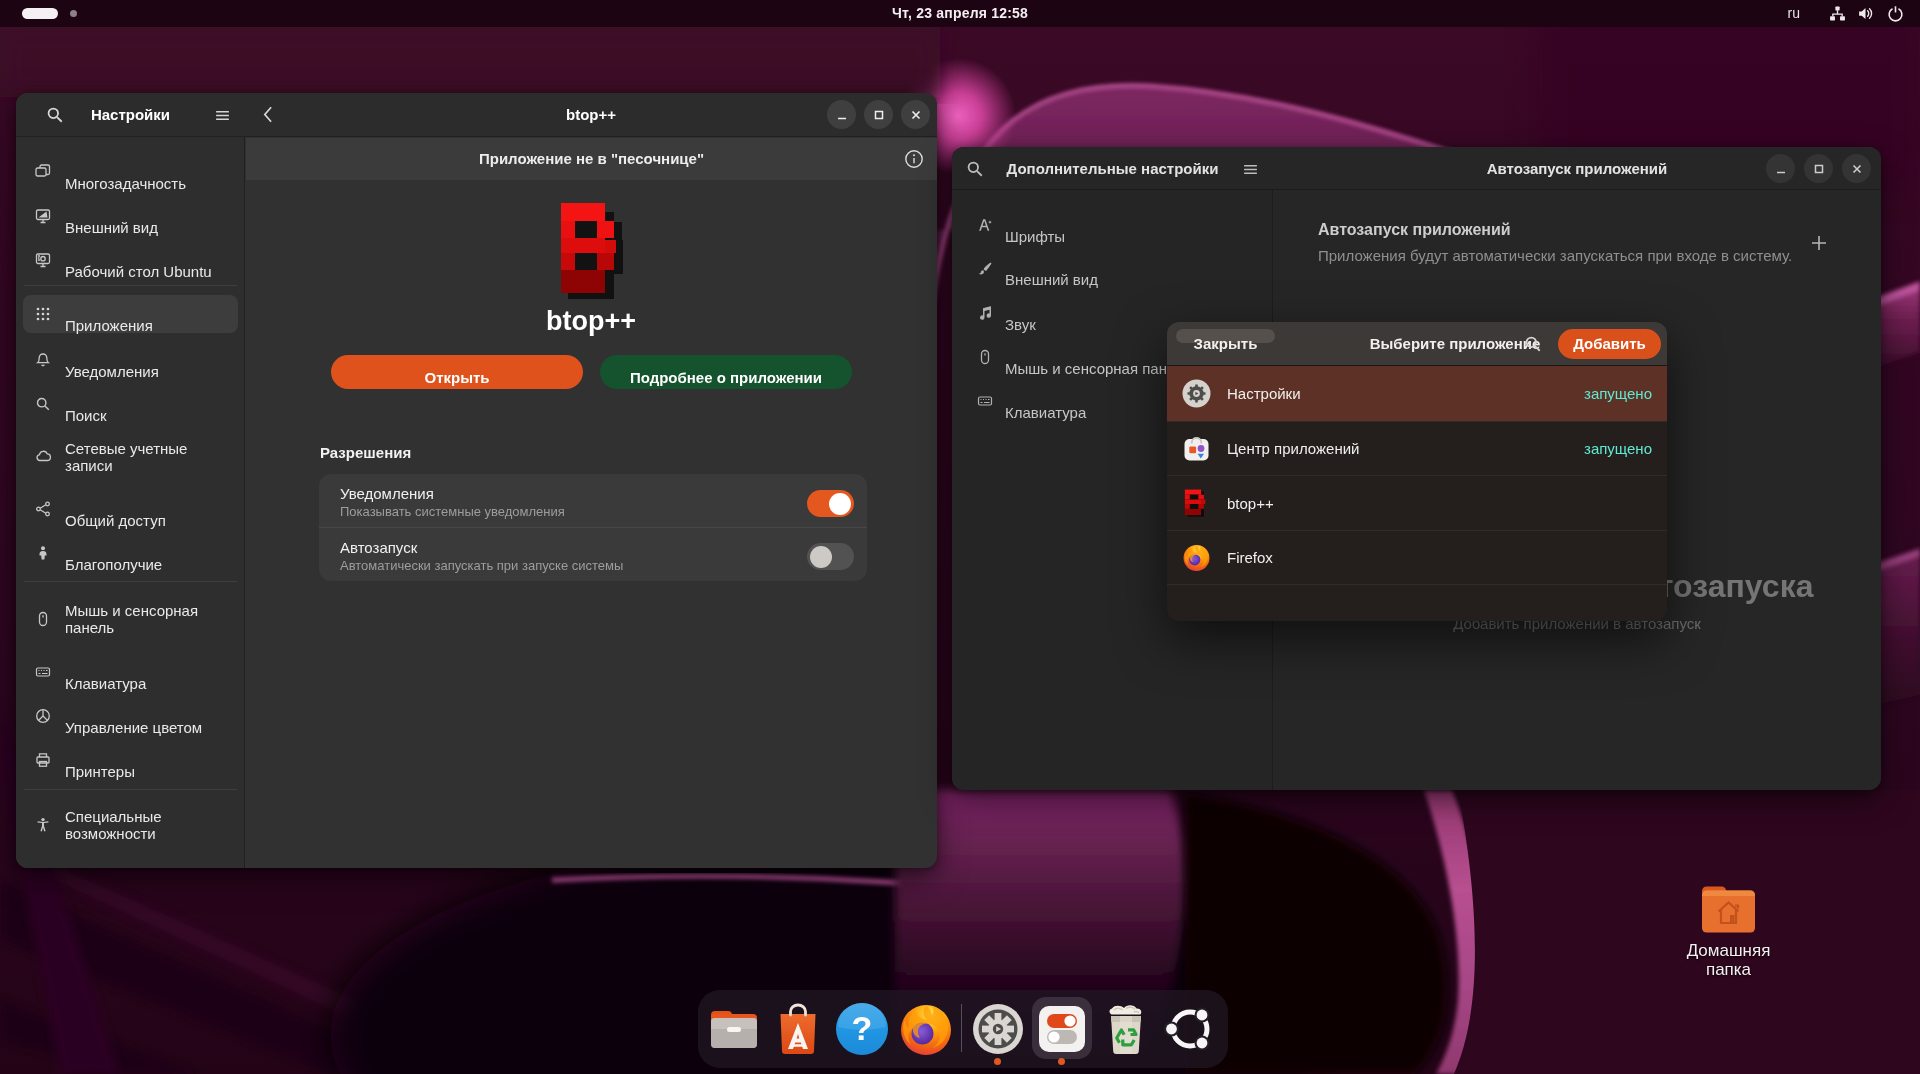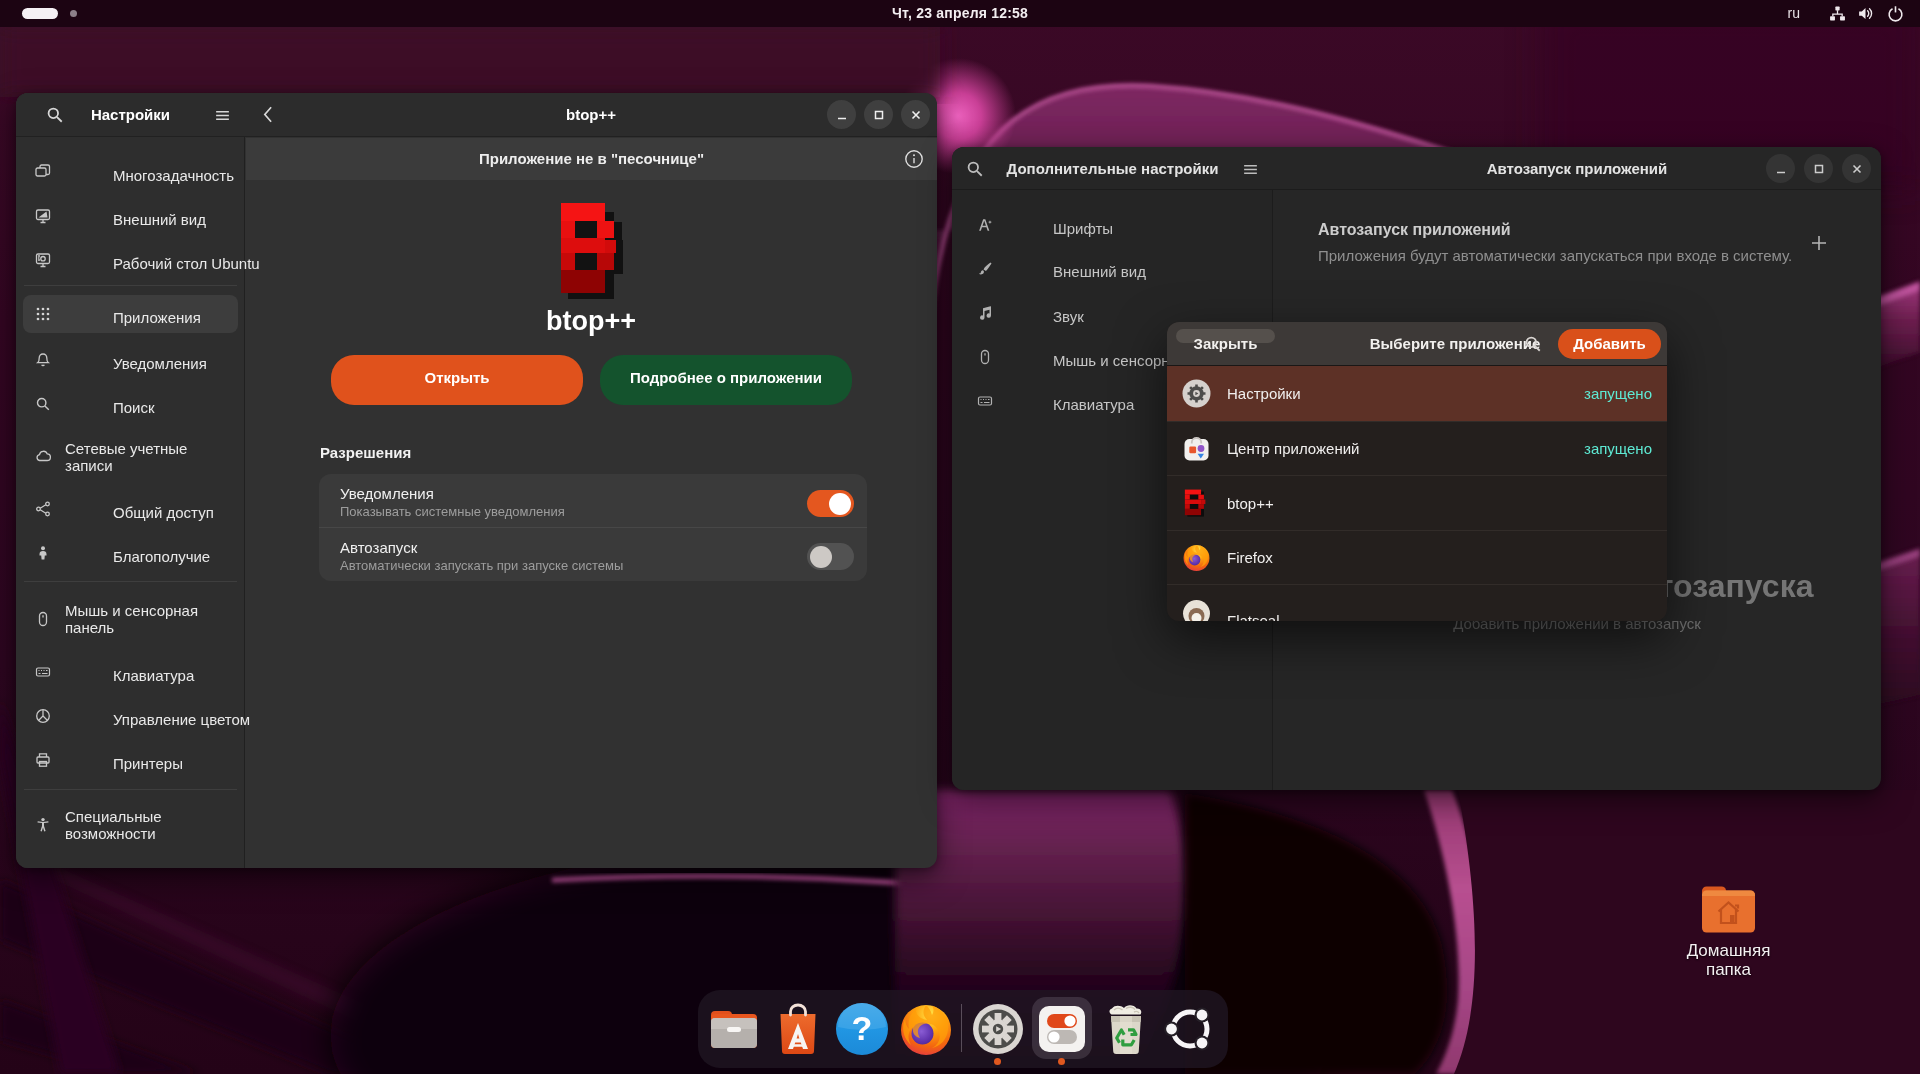--- a/index.html
+++ b/index.html
@@ -23,30 +23,30 @@
 .hbtn svg { position:absolute; left:7.5px; top:7.5px; }
 
 
 #winL { left:16px; top:93px; width:921px; height:775px; background:#313131; z-index:10; }
 #winL .sidebar { position:absolute; left:0; top:0; width:229px; height:775px; background:#2e2e2e; border-right:1px solid #202020; }
 #winL .sb-head { position:absolute; left:0; top:0; width:229px; height:44px; background:#2c2c2c; border-bottom:1px solid #212121; }
 #winL .main-head { position:absolute; left:229px; top:0; width:692px; height:44px; background:#2c2c2c; border-bottom:1px solid #212121; }
 .wtitle { font-size:15px; font-weight:bold; color:#ffffff; }
 .sbrow { position:absolute; left:7px; width:215px; height:38px; border-radius:8px; color:#e9e9e9; font-size:15px; }
 .sbrow .ic { position:absolute; left:12px; top:11px; width:16px; height:16px; opacity:.92; }
-.sbrow .tx { position:absolute; left:42px; top:4px; line-height:38px; white-space:nowrap;margin-left:48px; }
+.sbrow .tx { position:absolute; left:42px; top:12px; line-height:38px; white-space:nowrap; }
 .sbrow .tx2 { position:absolute; left:42px; top:50%; transform:translateY(-50%); line-height:17px; white-space:nowrap; }
 .sbsep { position:absolute; left:8px; width:213px; height:1px; background:#3e3e3e; }
 
 
 #banner { position:absolute; left:230px; top:45px; width:691px; height:42px; background:#3b3b3b; color:#ededed; font-weight:bold; font-size:15px; text-align:center; line-height:42px; }
 #banner .info { position:absolute; right:12px; top:10px; width:22px; height:22px; }
 
 
-.pillbtn { position:absolute; height:50px; border-radius:23px; color:#fff; font-size:15px; font-weight:bold; text-align:center; line-height:46px; }
+.pillbtn { position:absolute; height:34px; border-radius:23px; color:#fff; font-size:15px; font-weight:bold; text-align:center; line-height:46px; }
 #card1 { position:absolute; left:303px; top:381px; width:548px; height:107px; background:#3a3a3a; border-radius:12px; }
 #card1 .rowsep { position:absolute; left:0px; top:53px; width:548px; height:1px; background:#474747; }
 .rowt { position:absolute; left:21px; font-size:15px; color:#f0f0f0; }
 .rows { position:absolute; left:21px; font-size:13px; color:#9d9d9d; }
 .toggle { position:absolute; width:47px; height:27px; border-radius:14px; }
 .toggle .knob { position:absolute; top:2.5px; width:22px; height:22px; border-radius:50%; background:#fff; }
 
 
 #winR { left:952px; top:147px; width:929px; height:643px; background:#262626; z-index:20; }
 #winR .sidebar { position:absolute; left:0; top:0; width:321px; height:643px; background:#252525; border-right:1px solid #1c1c1c; }
@@ -531,28 +531,20 @@
             <stop offset=".8" stop-color="#5f32ac"></stop>
             <stop offset="1" stop-color="#542b9e"></stop>
           </radialGradient>
         </defs>
         <circle cx="28" cy="29" r="25" fill="url(#ffg1)"></circle>
         <circle cx="24.5" cy="32.5" r="11" fill="url(#ffg2)"></circle>
         <path d="M28 4 C24 10 25 15 29 19 C22 18 18 14 17.5 8 C12 13 9.5 20 11 28 C8 25 7 21 7.5 17 C3 26 5 37 13 44 C9 37 10 30 15 26 C14 32 17 36 22 37 C18 31 20 25 26 23 C33 21 39 25 41 31 C43 38 40 44 34 47 C43 45 49 38 50 29 C51 18 45 8 34 4.5 C36 8 36 11 34 14 C32.5 9 30.5 6 28 4 Z" fill="#ff9e0a" opacity=".75"></path>
       </svg>
     <div class="dlab">Firefox</div>
   </div>
-  <div class="drow" style="top:262.5px">
-    <svg class="dic" style="top:14px" viewBox="0 0 29 29">
-        <circle cx="14.5" cy="14.5" r="13.5" fill="#e8e2d8"></circle>
-        <circle cx="14.5" cy="17" r="8" fill="#8a6a52"></circle>
-        <circle cx="14.5" cy="19" r="5" fill="#f6f2ea"></circle>
-      </svg>
-    <div class="dlab" style="top:8px;line-height:55px;">Flatseal</div>
-  </div>
   <div class="drowsep" style="top:98.7px"></div>
   <div class="drowsep" style="top:153.2px"></div>
   <div class="drowsep" style="top:207.7px"></div>
   <div class="drowsep" style="top:262.2px"></div>
 </div>
 <div id="dock">
   <div style="position:absolute;left:334px;top:7px;width:60px;height:62px;border-radius:14px;background:rgba(235,225,240,.14);"></div>
   <svg class="dicon" style="left:8px" viewBox="0 0 56 56">
       <path d="M5 14 A4 4 0 0 1 9 10 L22 10 A4 4 0 0 1 26 14 L26 17 L5 17 Z" fill="#e2501c"></path>
       <rect x="5" y="13" width="46" height="34" rx="4" fill="#e8561e"></rect>

